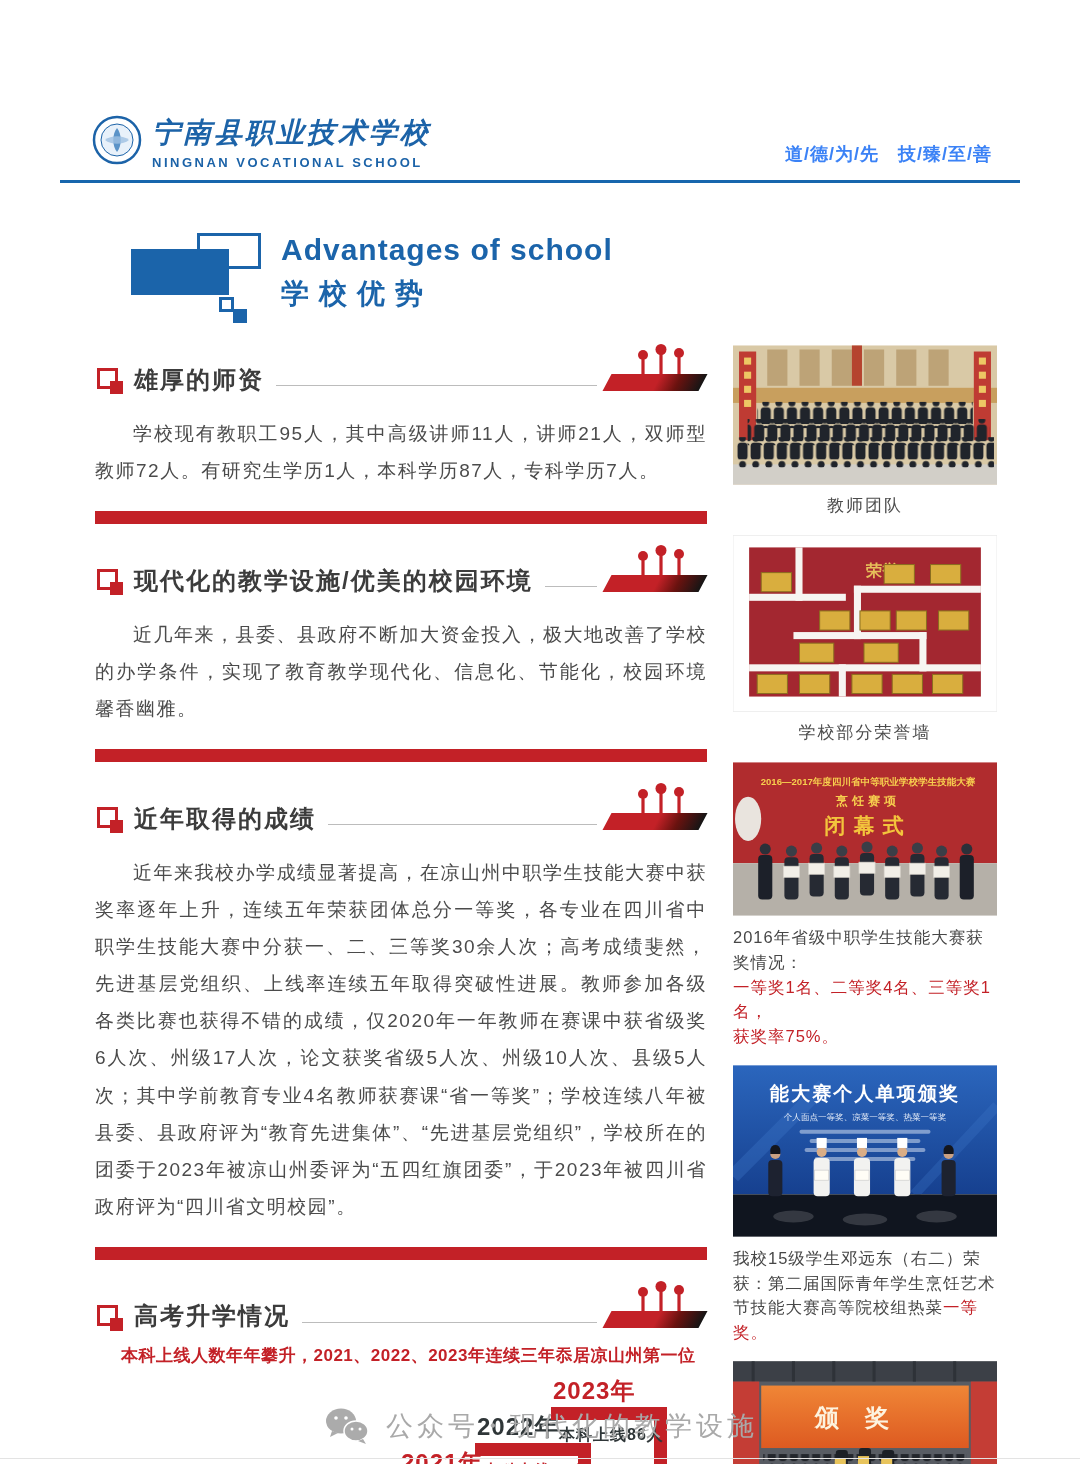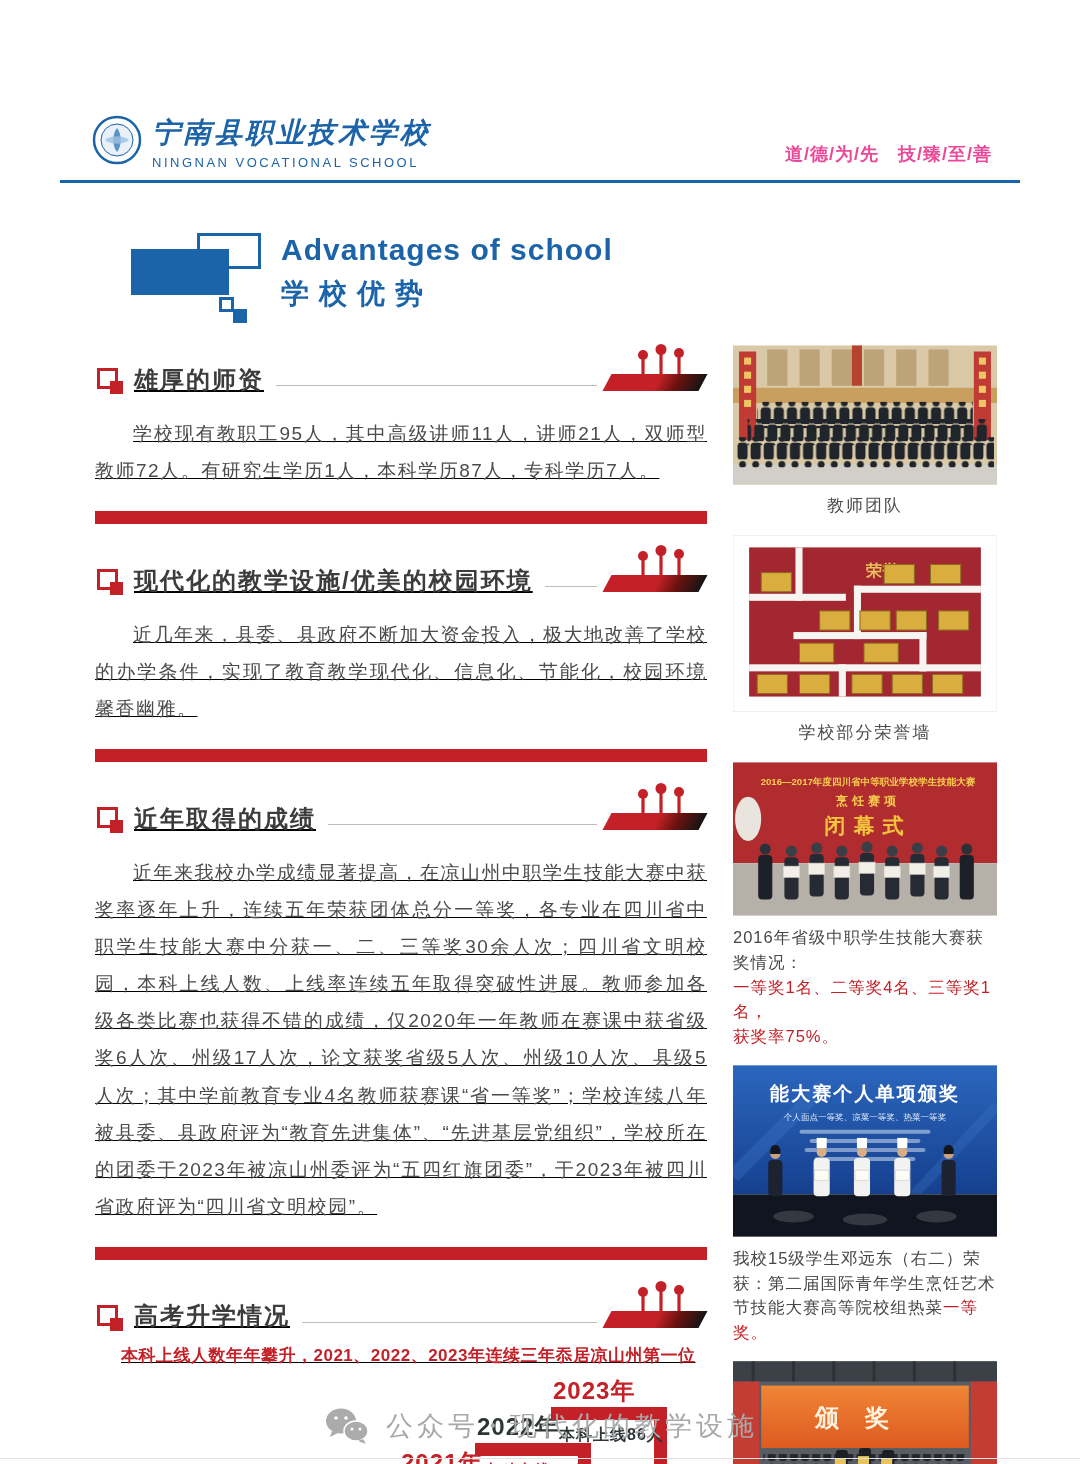--- a/index.html
+++ b/index.html
@@ -3,42 +3,42 @@
 <meta charset="utf-8">
 <style>
   * { margin:0; padding:0; box-sizing:border-box; }
   body { background:#888; font-family:"Liberation Sans","DejaVu Sans",sans-serif; }
   .page { position:relative; width:1080px; height:1464px; background:#ffffff; margin:0 auto; overflow:hidden; }
 
   
   .masthead { display:flex; justify-content:space-between; align-items:flex-end; padding:74px 88px 8px 92px; }
   .brand { display:flex; align-items:center;margin-top:40px; }
   .brand-text .cn { color:#1c63a8; font-size:28px; font-weight:bold; font-style:italic; letter-spacing:3px; }
-  .brand-text .en { color:#1c63a8; font-size:13px; font-weight:normal; letter-spacing:2.5px; margin-top:3px; }
+  .brand-text .en { color:#1c63a8; font-size:13px; font-weight:bold; letter-spacing:2.5px; margin-top:3px; }
   .logo-wrap { margin-right:10px; }
-  .motto { color:#ec4899; font-size:18px; font-weight:bold; letter-spacing:1px; padding-bottom:4px; }
+  .motto { color:#3b82f6; font-size:18px; font-weight:bold; letter-spacing:1px; padding-bottom:4px; }
   .rule-blue { height:3px; background:#1766ad; margin:2px 60px 0 60px; }
 
   
   .title-block { display:flex; margin:50px 0 0 95px;padding-left:36px; }
   .title-deco { position:relative; width:150px; height:90px; flex:0 0 150px; }
   .td-outline { position:absolute; left:66px; top:0; width:64px; height:36px; border:3px solid #1b64aa; background:#fff; }
   .td-fill { position:absolute; left:0; top:16px; width:98px; height:46px; background:#1b64aa; }
   .td-sq1 { position:absolute; left:88px; top:64px; width:15px; height:15px; border:3px solid #1b64aa; }
   .td-sq2 { position:absolute; left:102px; top:76px; width:14px; height:14px; background:#1b64aa; }
   .title-text .en { color:#1b64aa; font-size:30px; font-weight:bold; letter-spacing:1px; }
   .title-text .cn { color:#1b64aa; font-size:28px; font-weight:bold; letter-spacing:10px; margin-top:8px; }
 
   
   .columns { display:flex; margin:0 84px 0 95px; gap:26px; align-items:flex-start; }
   .left-col { width:612px; flex:0 0 612px; }
   .right-col { width:264px; flex:0 0 264px; margin-top:22px; }
 
   
-  .sec { margin-top:26px;text-decoration:underline; }
+  .sec { margin-top:26px; }
   .sec-head { display:flex; align-items:flex-end; position:relative; height:44px; }
   .sq { position:relative; width:21px; height:21px; border:3px solid #c32127; margin:0 16px 4px 2px; flex:0 0 21px; }
   .sq-in { position:absolute; right:-8px; bottom:-8px; width:13px; height:13px; background:#c32127; }
   .sec-head h2 { font-size:24px; color:#3c3c3c; letter-spacing:2px; line-height:1.1; font-weight:bold; white-space:nowrap; }
   .lead-line { flex:1; height:1px; background:#bcbcbc; margin:0 0 7px 12px; }
   .flag { position:relative; width:110px; height:18px; margin-bottom:2px; flex:0 0 110px; }
   .flag .para { position:absolute; right:4px; bottom:0; width:96px; height:17px;
     background:linear-gradient(90deg,#c32127 0%,#c32127 52%,#69120f 74%,#151515 100%);
     transform:skewX(-28deg); }
   .flag svg { position:absolute; right:18px; top:-30px; }
@@ -178,21 +178,21 @@
               </g>
               <g fill="#c32127">
                 <circle cx="10" cy="12" r="5"></circle>
                   <circle cx="28" cy="6.5" r="5.5"></circle>
                   <circle cx="46" cy="10" r="5"></circle>
               </g>
             </svg>
             <span class="para"></span>
           </span>
         </div>
-        <p class="body-text">近年来我校办学成绩显著提高，在凉山州中职学生技能大赛中获奖率逐年上升，连续五年荣获团体总分一等奖，各专业在四川省中职学生技能大赛中分获一、二、三等奖30余人次；四川省文明校园，本科上线人数、上线率连续五年取得突破性进展。教师参加各级各类比赛也获得不错的成绩，仅2020年一年教师在赛课中获省级奖6人次、州级17人次，论文获奖省级5人次、州级10人次、县级5人次；其中学前教育专业4名教师获赛课“省一等奖”；学校连续八年被县委、县政府评为“教育先进集体”、“先进基层党组织”，学校所在的团委于2023年被凉山州委评为“五四红旗团委”，于2023年被四川省政府评为“四川省文明校园”。</p>
+        <p class="body-text">近年来我校办学成绩显著提高，在凉山州中职学生技能大赛中获奖率逐年上升，连续五年荣获团体总分一等奖，各专业在四川省中职学生技能大赛中分获一、二、三等奖30余人次；高考成绩斐然，先进基层党组织、上线率连续五年取得突破性进展。教师参加各级各类比赛也获得不错的成绩，仅2020年一年教师在赛课中获省级奖6人次、州级17人次，论文获奖省级5人次、州级10人次、县级5人次；其中学前教育专业4名教师获赛课“省一等奖”；学校连续八年被县委、县政府评为“教育先进集体”、“先进基层党组织”，学校所在的团委于2023年被凉山州委评为“五四红旗团委”，于2023年被四川省政府评为“四川省文明校园”。</p>
       </div>
       <div class="red-bar"></div>
 
       <div class="sec">
         <div class="sec-head">
           <span class="sq">
               <span class="sq-in"></span>
             </span>
           <h2>高考升学情况</h2>
           <span class="lead-line"></span>

